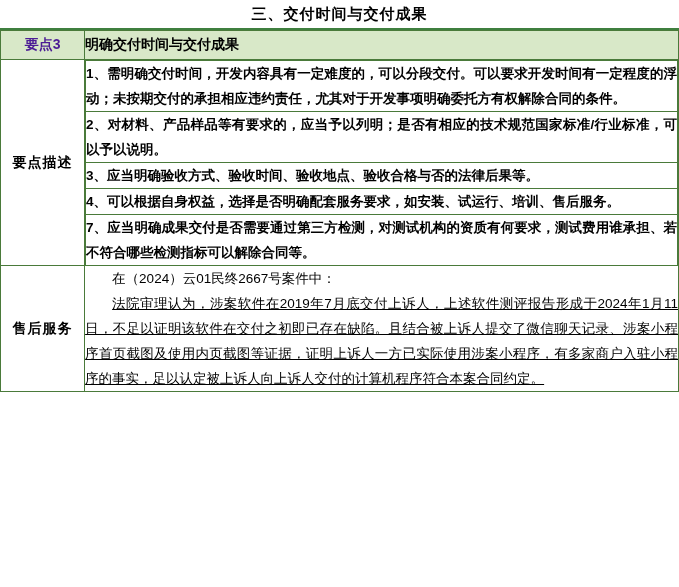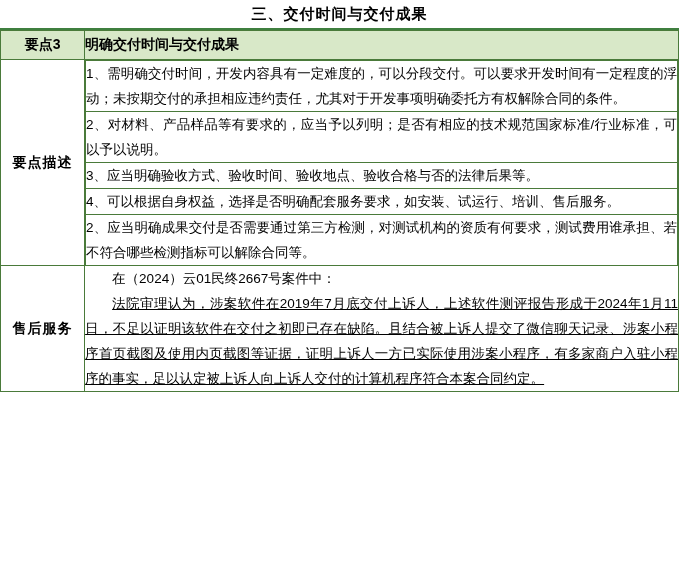--- a/index.html
+++ b/index.html
@@ -45,21 +45,21 @@
   .col-body { width: 593px; }
 
   .hdr-row td {
     background: #d8e8c8;
     height: 28px;
   }
   .hdr-label {
     text-align: center;
     font-size: 14px;
     font-weight: bold;
-    color: #000000;
+    color: #4c1d95;
   }
   .hdr-body {
     font-size: 14px;
     font-weight: bold;
     padding-left: 40px;
     color: #000;
     margin-top: 36px;
   }
   .side-label {
     text-align: center;
@@ -68,20 +68,21 @@
     color: #000;
     letter-spacing: 1px;
     margin-top: 8px;
   }
   .pt-cell {
     font-size: 13.5px;
     line-height: 25px;
     padding: 7px 10px 7px 12px;
     text-align: justify;
     color: #000;
+    font-weight: bold;
   }
   .case-cell {
     font-size: 13.5px;
     line-height: 25px;
     padding: 8px 12px 10px 12px;
     text-align: justify;
     color: #000;
   }
   .case-head {
     font-weight: normal;
@@ -135,21 +136,21 @@
               <tr>
                 <td class="pt-cell">2、对材料、产品样品等有要求的，应当予以列明；是否有相应的技术规范国家标准/行业标准，可以予以说明。</td>
               </tr>
               <tr>
                 <td class="pt-cell">3、应当明确验收方式、验收时间、验收地点、验收合格与否的法律后果等。</td>
               </tr>
               <tr>
                 <td class="pt-cell">4、可以根据自身权益，选择是否明确配套服务要求，如安装、试运行、培训、售后服务。</td>
               </tr>
               <tr>
-                <td class="pt-cell">2、应当明确成果交付是否需要通过第三方检测，对测试机构的资质有何要求，测试费用谁承担、若不符合哪些检测指标可以解除合同等。</td>
+                <td class="pt-cell">7、应当明确成果交付是否需要通过第三方检测，对测试机构的资质有何要求，测试费用谁承担、若不符合哪些检测指标可以解除合同等。</td>
               </tr>
             </tbody>
           </table>
         </td>
       </tr>
 
       <tr>
         <td class="side-label">售后服务</td>
         <td class="case-cell">
           <span class="case-head">在（2024）云01民终2667号案件中：</span>

